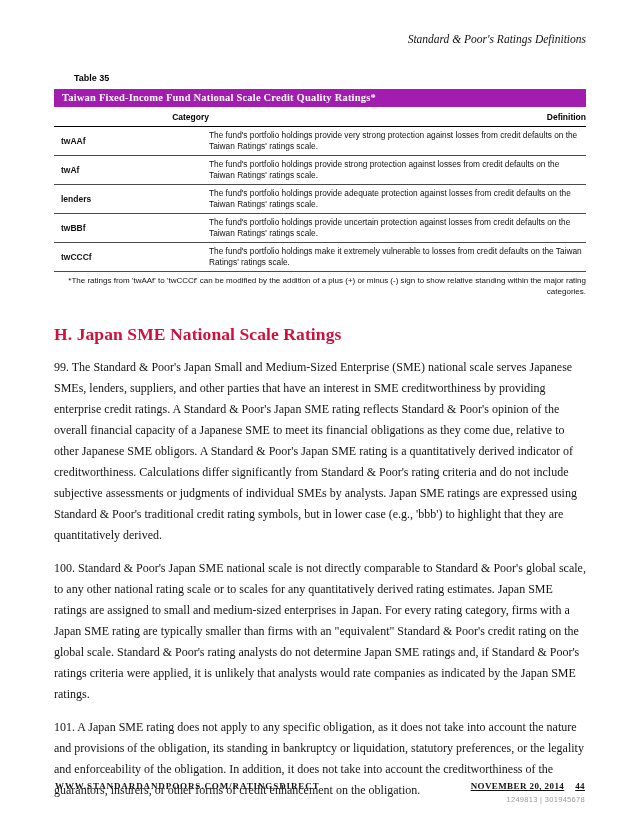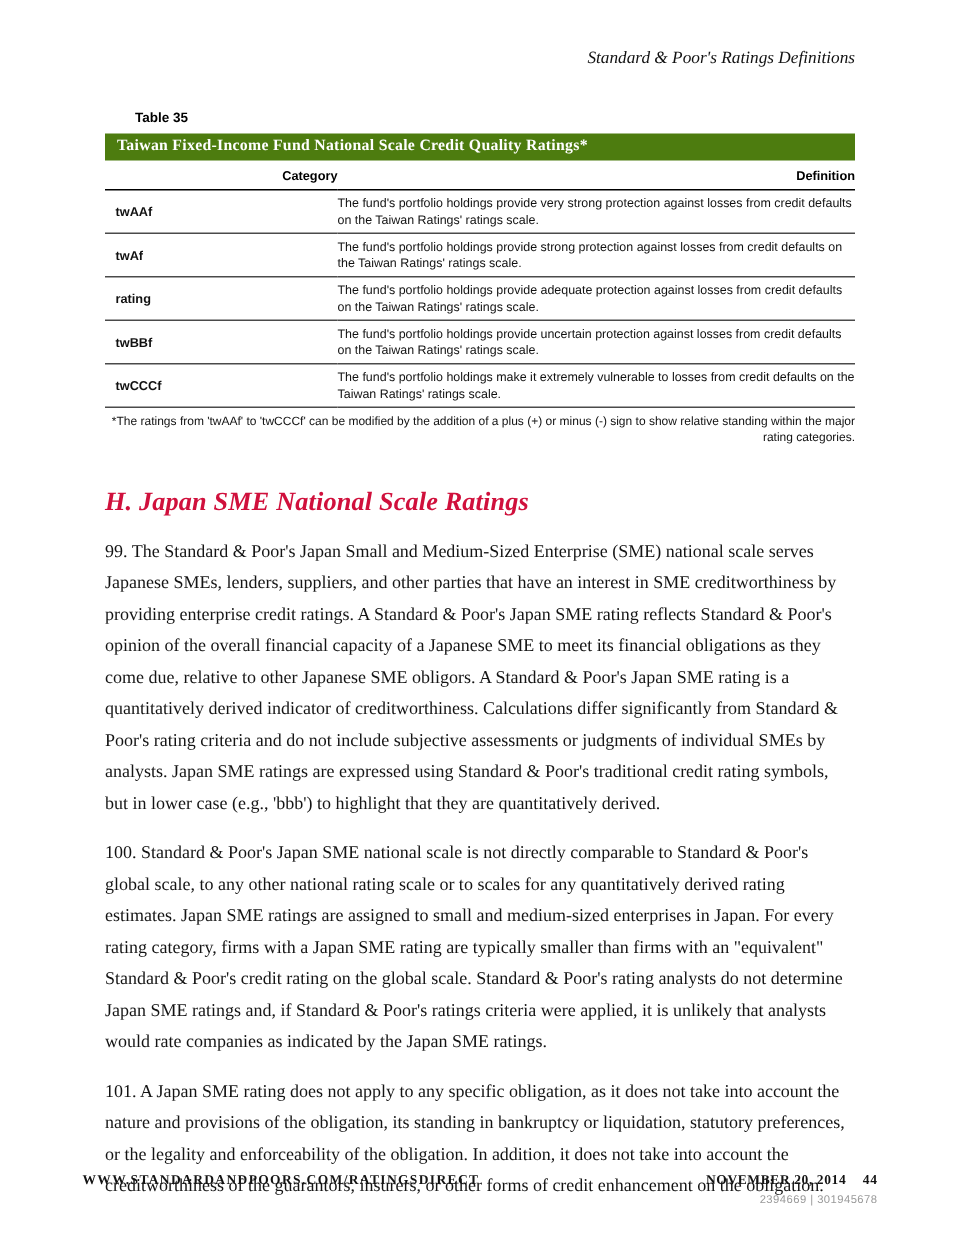--- a/index.html
+++ b/index.html
@@ -6,40 +6,40 @@
   body {
     width: 640px; height: 828px;
     background: #ffffff;
     position: relative;
     font-family: "Liberation Serif", serif;
     color: #1a1a1a;
     overflow: hidden;
   }
   .page {
     position: absolute; inset: 0;
-    padding: 0 70px;
+    padding: 0 54px;
     box-sizing: border-box;
   }
   .doc-header {
     text-align: right;
     font-style: italic;
     font-size: 11.5px;
     margin-top: 33px;
     color: #111;
   }
   .table-label {
     font-family: "Liberation Sans", sans-serif;
     font-weight: bold;
     font-size: 9px;
     margin-top: 28px;
     color: #000;
     margin-left: 20px;
   }
   .banner {
-    background: #4d7c0f;
+    background: #a21caf;
     color: #ffffff;
     font-weight: bold;
     font-size: 10.5px;
     padding: 3px 8px 4px 8px;
     margin-top: 6px;
     letter-spacing: 0.2px;
   }
   table.ratings-table {
     width: 100%;
     border-collapse: collapse;
@@ -76,21 +76,20 @@
     padding-top: 4px;
     color: #111;
     text-align: right;
   }
   .section-heading {
     color: #d0103c;
     font-size: 17.5px;
     font-weight: bold;
     margin: 27px 0 0 0;
     letter-spacing: 0.1px;
-    font-style: italic;
   }
   .body-text p {
     font-size: 12px;
     line-height: 21px;
     margin: 12px 0 0 0;
     text-align: left;
     color: #141414;
   }
   .footer {
     position: absolute;
@@ -102,20 +101,21 @@
     float: left;
     font-weight: bold;
     letter-spacing: 0.9px;
     color: #141414;
   }
   .footer-right {
     float: right;
     font-weight: bold;
     letter-spacing: 0.4px;
     color: #141414;
+    text-decoration: underline;
   }
   .footer-right .page-num { margin-left: 11px; }
   .footer-docid {
     clear: both;
     text-align: right;
     font-family: "Liberation Sans", sans-serif;
     font-size: 7.5px;
     color: #9a9a9a;
     padding-top: 4px;
     letter-spacing: 0.3px;
@@ -142,21 +142,21 @@
     <tbody>
       <tr>
         <td class="cat">twAAf</td>
         <td>The fund's portfolio holdings provide very strong protection against losses from credit defaults on the Taiwan Ratings' ratings scale.</td>
       </tr>
       <tr>
         <td class="cat">twAf</td>
         <td>The fund's portfolio holdings provide strong protection against losses from credit defaults on the Taiwan Ratings' ratings scale.</td>
       </tr>
       <tr>
-        <td class="cat">rating</td>
+        <td class="cat">lenders</td>
         <td>The fund's portfolio holdings provide adequate protection against losses from credit defaults on the Taiwan Ratings' ratings scale.</td>
       </tr>
       <tr>
         <td class="cat">twBBf</td>
         <td>The fund's portfolio holdings provide uncertain protection against losses from credit defaults on the Taiwan Ratings' ratings scale.</td>
       </tr>
       <tr>
         <td class="cat">twCCCf</td>
         <td>The fund's portfolio holdings make it extremely vulnerable to losses from credit defaults on the Taiwan Ratings' ratings scale.</td>
       </tr>
@@ -171,16 +171,16 @@
     <p>99. The Standard &amp; Poor's Japan Small and Medium-Sized Enterprise (SME) national scale serves Japanese SMEs, lenders, suppliers, and other parties that have an interest in SME creditworthiness by providing enterprise credit ratings. A Standard &amp; Poor's Japan SME rating reflects Standard &amp; Poor's opinion of the overall financial capacity of a Japanese SME to meet its financial obligations as they come due, relative to other Japanese SME obligors. A Standard &amp; Poor's Japan SME rating is a quantitatively derived indicator of creditworthiness. Calculations differ significantly from Standard &amp; Poor's rating criteria and do not include subjective assessments or judgments of individual SMEs by analysts. Japan SME ratings are expressed using Standard &amp; Poor's traditional credit rating symbols, but in lower case (e.g., 'bbb') to highlight that they are quantitatively derived.</p>
     <p>100. Standard &amp; Poor's Japan SME national scale is not directly comparable to Standard &amp; Poor's global scale, to any other national rating scale or to scales for any quantitatively derived rating estimates. Japan SME ratings are assigned to small and medium-sized enterprises in Japan. For every rating category, firms with a Japan SME rating are typically smaller than firms with an "equivalent" Standard &amp; Poor's credit rating on the global scale. Standard &amp; Poor's rating analysts do not determine Japan SME ratings and, if Standard &amp; Poor's ratings criteria were applied, it is unlikely that analysts would rate companies as indicated by the Japan SME ratings.</p>
     <p>101. A Japan SME rating does not apply to any specific obligation, as it does not take into account the nature and provisions of the obligation, its standing in bankruptcy or liquidation, statutory preferences, or the legality and enforceability of the obligation. In addition, it does not take into account the creditworthiness of the guarantors, insurers, or other forms of credit enhancement on the obligation.</p>
   </div>
 
   <div class="footer">
     <span class="footer-left">WWW.STANDARDANDPOORS.COM/RATINGSDIRECT</span>
     <span class="footer-right">
       <span>NOVEMBER 20, 2014</span><span class="page-num">44</span>
     </span>
-    <div class="footer-docid">2394669 | 301945678</div>
+    <div class="footer-docid">1249813 | 301945678</div>
   </div>
 
 </div>
 
 </body></html>

